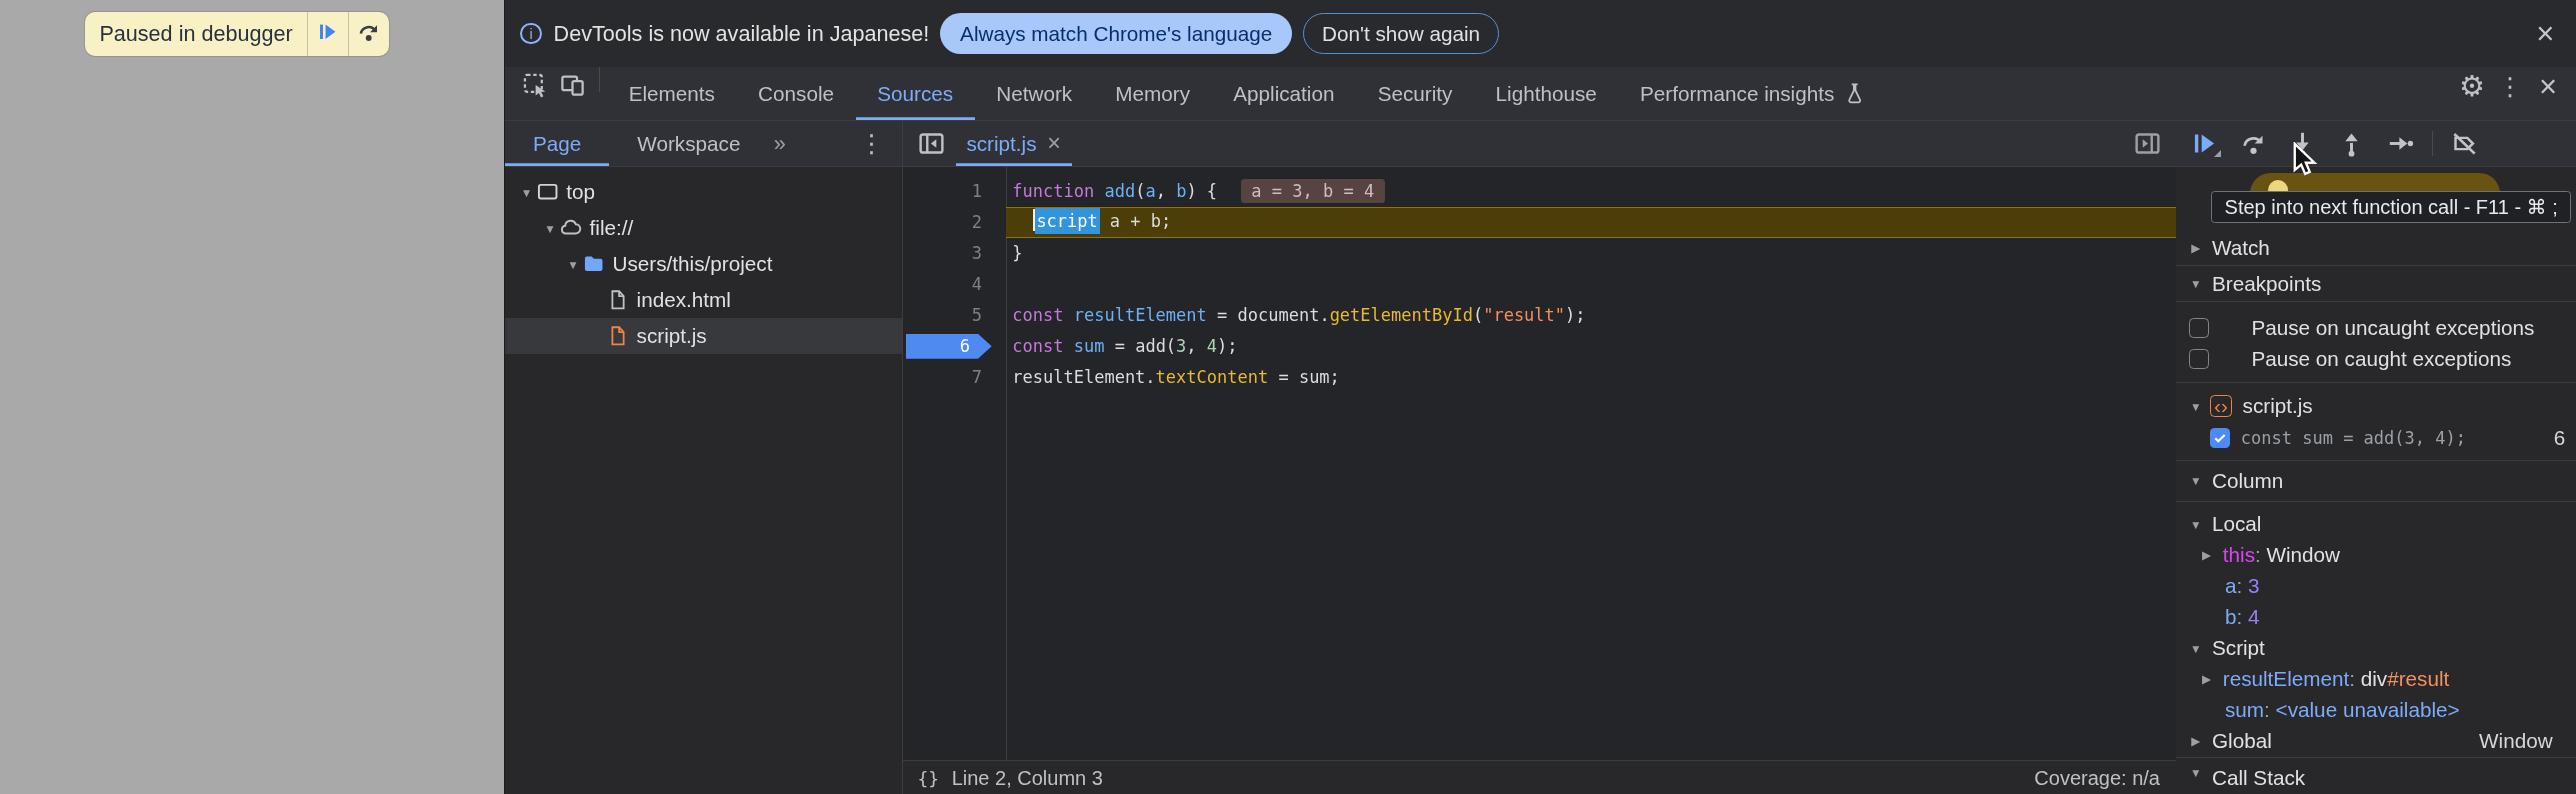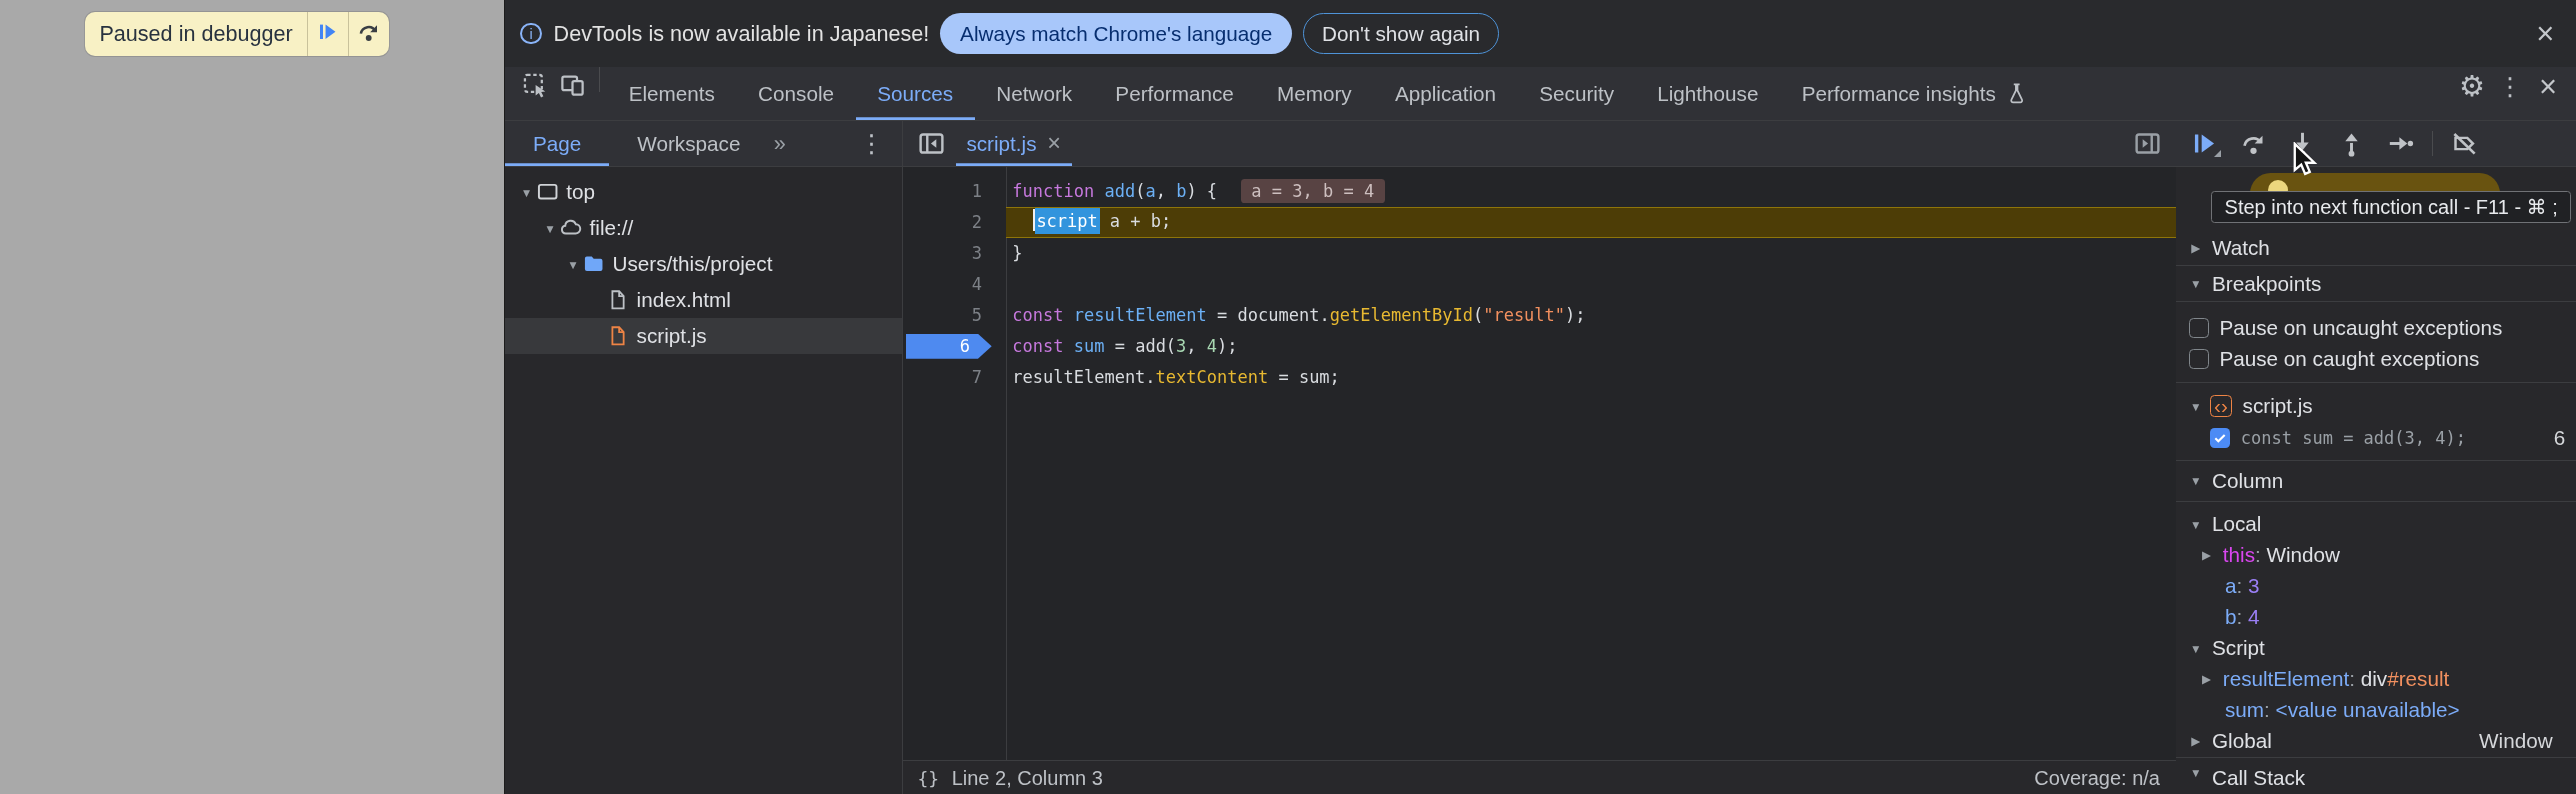--- a/index.html
+++ b/index.html
@@ -95,21 +95,21 @@
   #debug-toolbar { height:46px; flex:none; background:#303136; border-bottom:0.9px solid #3c3d40;
                    display:flex; align-items:center; padding-left:3.6px; }
   .dbg-btn { width:49px; height:40px; display:flex; align-items:center; justify-content:center; position:relative; cursor:pointer; }
   .dbg-btn .corner { position:absolute; right:8px; bottom:6.3px; width:0; height:0;
                      border-left:7.2px solid transparent; border-bottom:7.2px solid #9aa0a6; }
   #toast-zone { height:63px; flex:none; }
   .sect-header { height:36px; flex:none; display:flex; align-items:center; padding:0 12.6px;
                  border-bottom:0.9px solid #3c3d40; color:#dfe1e5; cursor:pointer; }
   .sect-header .tri { width:14.4px; margin-right:9px; }
   #bp-body { flex:none; padding:10.8px 0 7.2px 0; border-bottom:0.9px solid #3c3d40; }
-  .chk-row { height:31px; display:flex; align-items:center; padding-left:12.6px; cursor:pointer; }
+  .chk-row { height:31px; display:flex; align-items:center; padding-left:12.6px; cursor:pointer;gap:32px; }
   .checkbox { width:20px; height:20px; border-radius:4.5px; border:1.8px solid #80868b; flex:none; margin-right:10.8px; }
   .checkbox.checked { border:none; background:#4c8bf5; display:flex; align-items:center; justify-content:center; }
   #bp-group { flex:none; padding:7.2px 0 5.4px 0; border-bottom:0.9px solid #3c3d40; }
   #bp-file-row { height:32px; display:flex; align-items:center; padding-left:12.6px; cursor:pointer; }
   #bp-file-row .tri { width:14.4px; margin-right:7.2px; }
   .code-chip { width:21.6px; height:21.6px; border:1.8px solid #ee8445; border-radius:4.5px; color:#ee8445;
                display:flex; align-items:center; justify-content:center; margin-right:10.8px; }
   #bp-entry { height:32px; display:flex; align-items:center; padding-left:34px; cursor:pointer; }
   #bp-entry-code { font-family:"DejaVu Sans Mono",monospace; font-size:17px; color:#9aa0a6; margin-left:0; white-space:nowrap; }
   #bp-entry-line { margin-left:auto; padding-right:10.8px; color:#d5d7da; }
@@ -199,23 +199,20 @@
           <div class="main-tab">
             <span>Console</span>
           </div>
           <div class="main-tab active">
             <span>Sources</span>
           </div>
           <div class="main-tab">
             <span>Network</span>
           </div>
           <div class="main-tab">
-            <span>Performance</span>
-          </div>
-          <div class="main-tab">
             <span>Memory</span>
           </div>
           <div class="main-tab">
             <span>Application</span>
           </div>
           <div class="main-tab">
             <span>Security</span>
           </div>
           <div class="main-tab">
             <span>Lighthouse</span>

